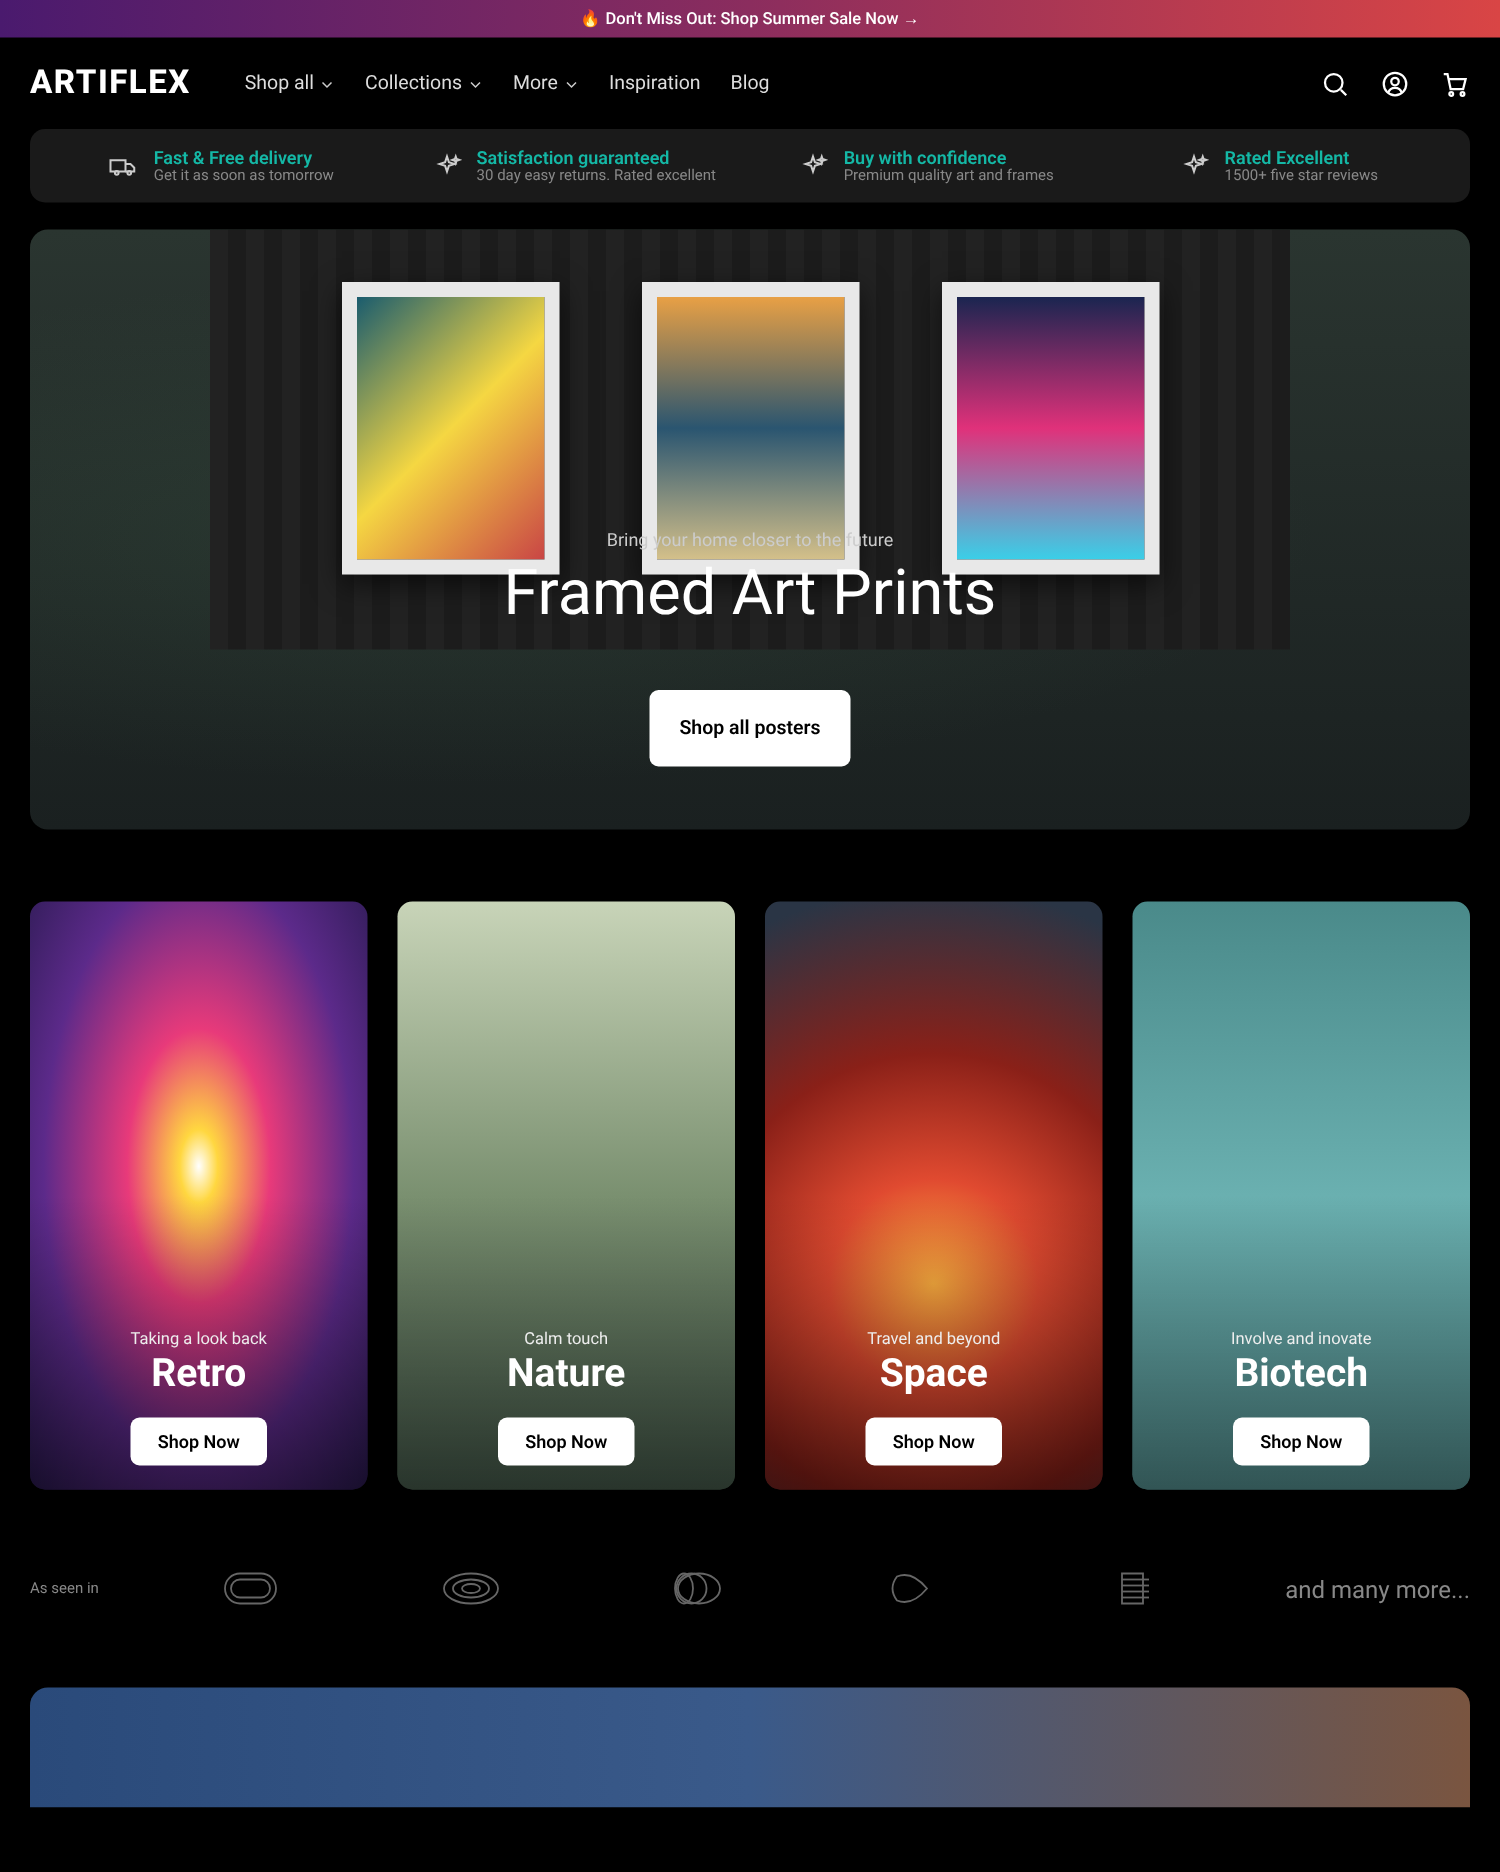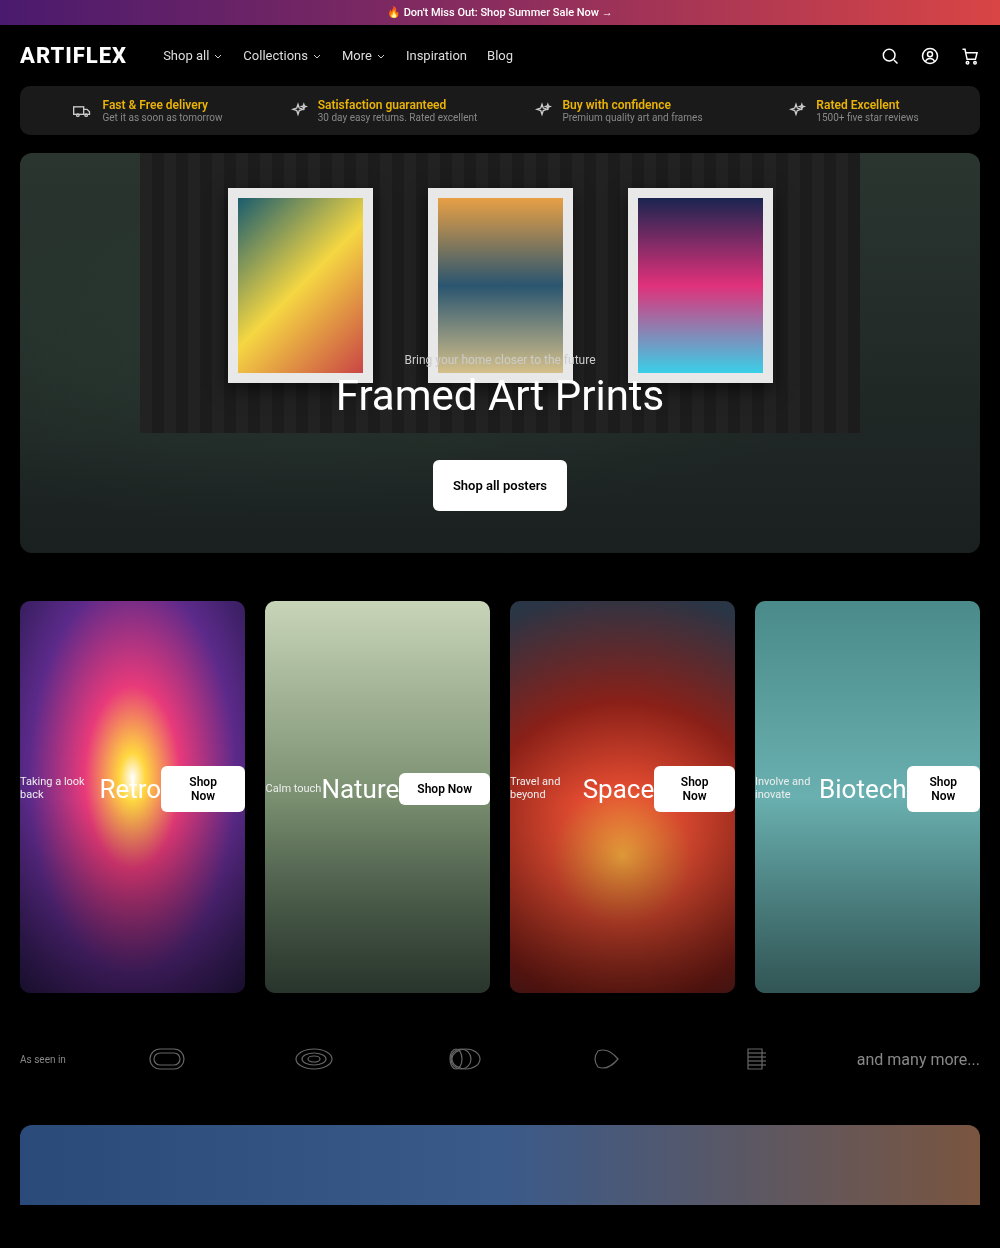--- a/index.html
+++ b/index.html
@@ -11,44 +11,44 @@
 .nav-item{font-size:13px;color:#ddd;display:flex;align-items:center;gap:4px;cursor:pointer}
 .spacer{flex:1}
 .icons{display:flex;gap:20px;align-items:center}
 .icon{width:20px;height:20px;display:flex;align-items:center;justify-content:center;cursor:pointer}
 .icon svg{width:20px;height:20px;fill:none;stroke:#fff;stroke-width:1.8}
 .chev{width:10px;height:10px}
 
 .features{display:flex;margin:0 20px;background:#1a1a1a;border-radius:10px;padding:12px 10px}
 .feature{flex:1;display:flex;gap:10px;align-items:center;justify-content:center}
 .feature svg{width:20px;height:20px;stroke:#ccc;fill:none;stroke-width:1.6}
-.feature-text .title{font-size:12px;font-weight:600;color:#eab308}
+.feature-text .title{font-size:12px;font-weight:600;color:#14b8a6}
 .feature-text .sub{font-size:10px;color:#888}
 
 .hero{margin:18px 20px 0;border-radius:12px;overflow:hidden;position:relative;height:400px;background:linear-gradient(180deg,#2a3530 0%,#1a2020 100%)}
 .hero::before{content:"";position:absolute;inset:0;background:radial-gradient(ellipse at 30% 50%,rgba(60,90,70,.3),transparent 60%)}
 .hero-wall{position:absolute;top:0;left:50%;transform:translateX(-50%);width:75%;height:280px;background:repeating-linear-gradient(90deg,#222 0,#222 12px,#1c1c1c 12px,#1c1c1c 24px);display:flex;justify-content:center;gap:55px;padding-top:35px}
 .frame{width:145px;height:195px;border:10px solid #e8e8e8;box-shadow:0 6px 18px rgba(0,0,0,.6)}
 .f1{background:linear-gradient(135deg,#1a5c6e,#f5d742,#c94545)}
 .f2{background:linear-gradient(180deg,#e8a045,#2a5570,#d4c08a)}
 .f3{background:linear-gradient(180deg,#1a2550,#e0317a,#3acfe8)}
 .hero-content{position:absolute;bottom:16px;left:0;right:0;text-align:center;padding-bottom:26px;z-index:2}
 .hero-kicker{font-size:12px;color:#ccc;margin-bottom:4px}
 .hero-title{font-size:42px;font-weight:400;margin-bottom:40px}
 .btn-white{background:#fff;color:#000;border:none;padding:18px 20px;border-radius:6px;font-size:13px;font-weight:600;cursor:pointer}
 
 .cards{display:flex;gap:20px;margin:48px 20px 0}
-.card{flex:1;height:392px;border-radius:10px;position:relative;overflow:hidden;display:flex;flex-direction:row;justify-content:flex-end;align-items:center;padding-bottom:16px}
+.card{flex:1;height:392px;border-radius:10px;position:relative;overflow:hidden;display:flex;flex-direction:column;justify-content:flex-end;align-items:center;padding-bottom:16px}
 .card::before{content:"";position:absolute;inset:auto 0 0 0;height:50%;background:linear-gradient(180deg,transparent,rgba(0,0,0,.45))}
 .c1{background:radial-gradient(ellipse at 50% 45%,#fff 0%,#ffd740 8%,#e83a7a 30%,#5c2a8a 65%,#2a1a50 100%)}
 .c2{background:linear-gradient(180deg,#c8d4b8,#7a9070,#4a6050)}
 .c3{background:radial-gradient(circle at 50% 65%,#ffb040 0%,#e04a30 25%,#8a2018 55%,#2a3545 95%)}
 .c4{background:linear-gradient(180deg,#4a8a8a,#6ab0b0,#5a9a9a)}
 .card-kicker{font-size:11px;color:#eee;z-index:2;margin-bottom:2px}
-.card-title{font-size:26px;font-weight:400;z-index:2;}
+.card-title{font-size:26px;font-weight:700;z-index:2;margin-bottom:14px}
 .card .btn-white{z-index:2;font-size:12px;padding:9px 18px}
 
 .seen{display:flex;align-items:center;margin:48px 20px 0;gap:28px}
 .seen-label{font-size:10px;color:#888}
 .seen-logos{flex:1;display:flex;justify-content:space-around;align-items:center}
 .seen-logo{width:50px;height:36px;opacity:.6}
 .seen-logo svg{width:100%;height:100%;stroke:#aaa;fill:none;stroke-width:1.2}
 .seen-more{font-size:16px;color:#888}
 
 .bottom{margin:48px 20px 0;height:80px;border-radius:12px 12px 0 0;background:linear-gradient(90deg,#2a4a7a,#3a5a8a,#7a5540)}

